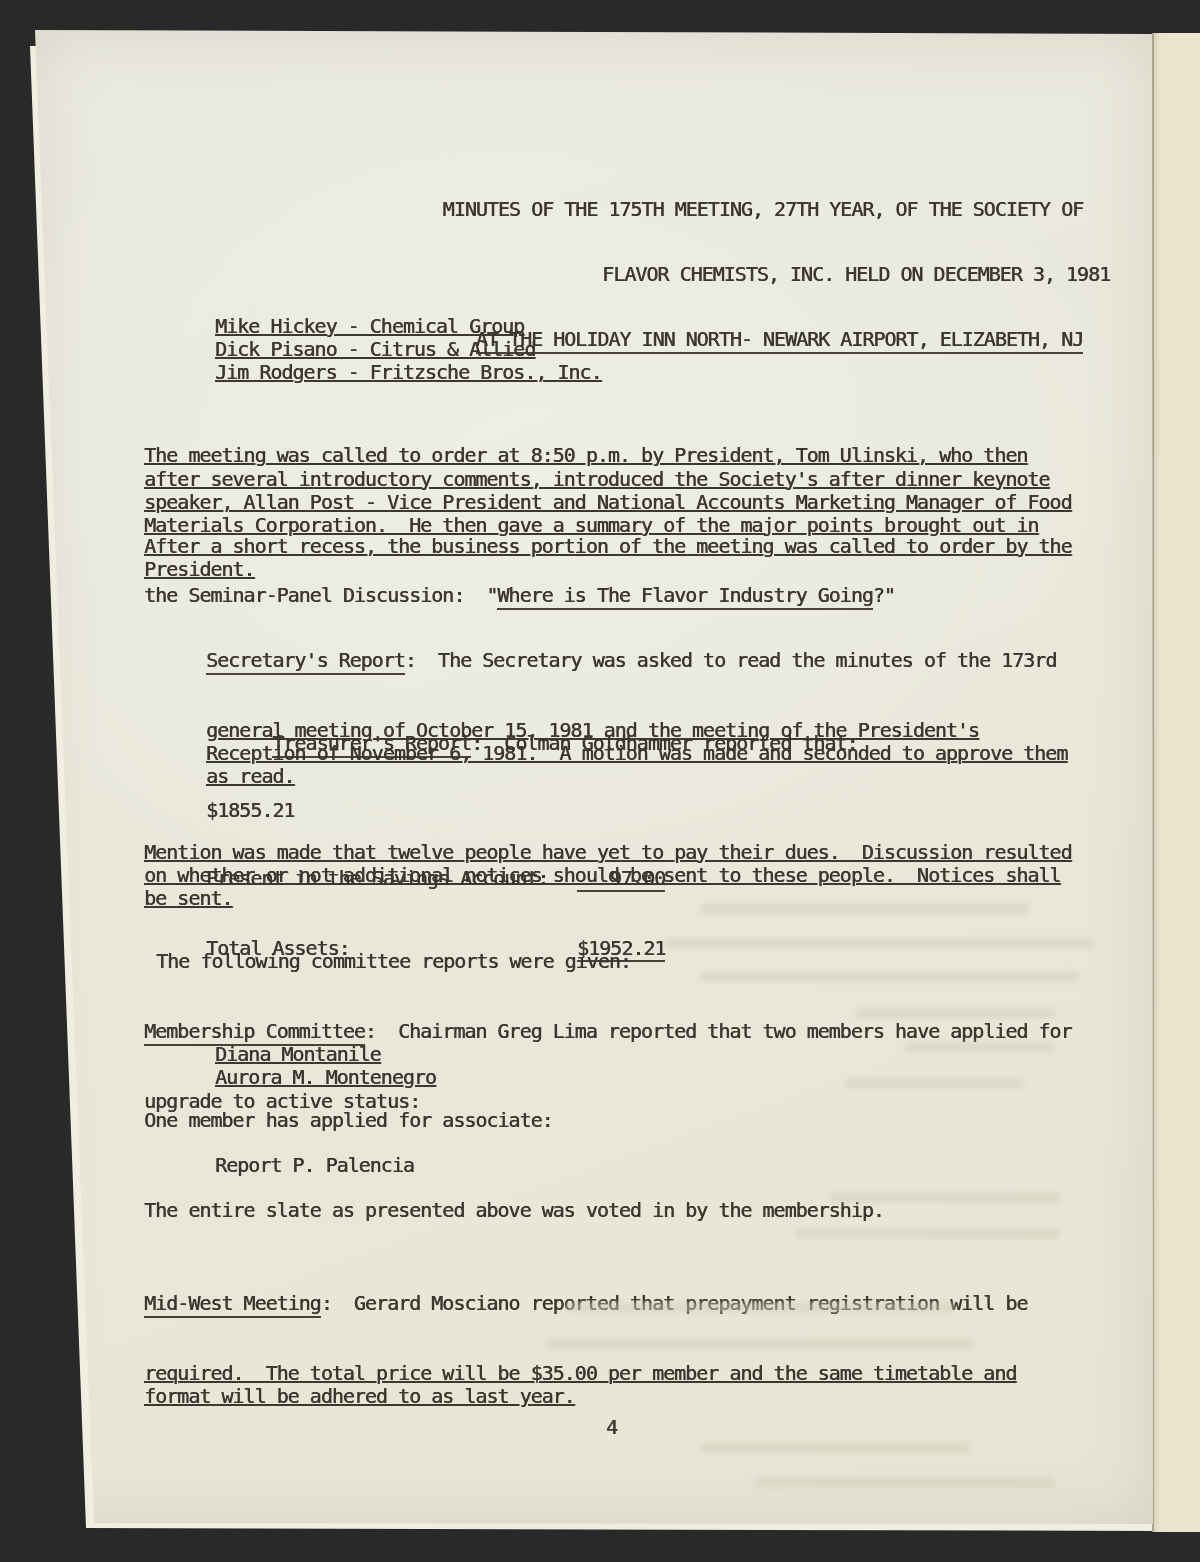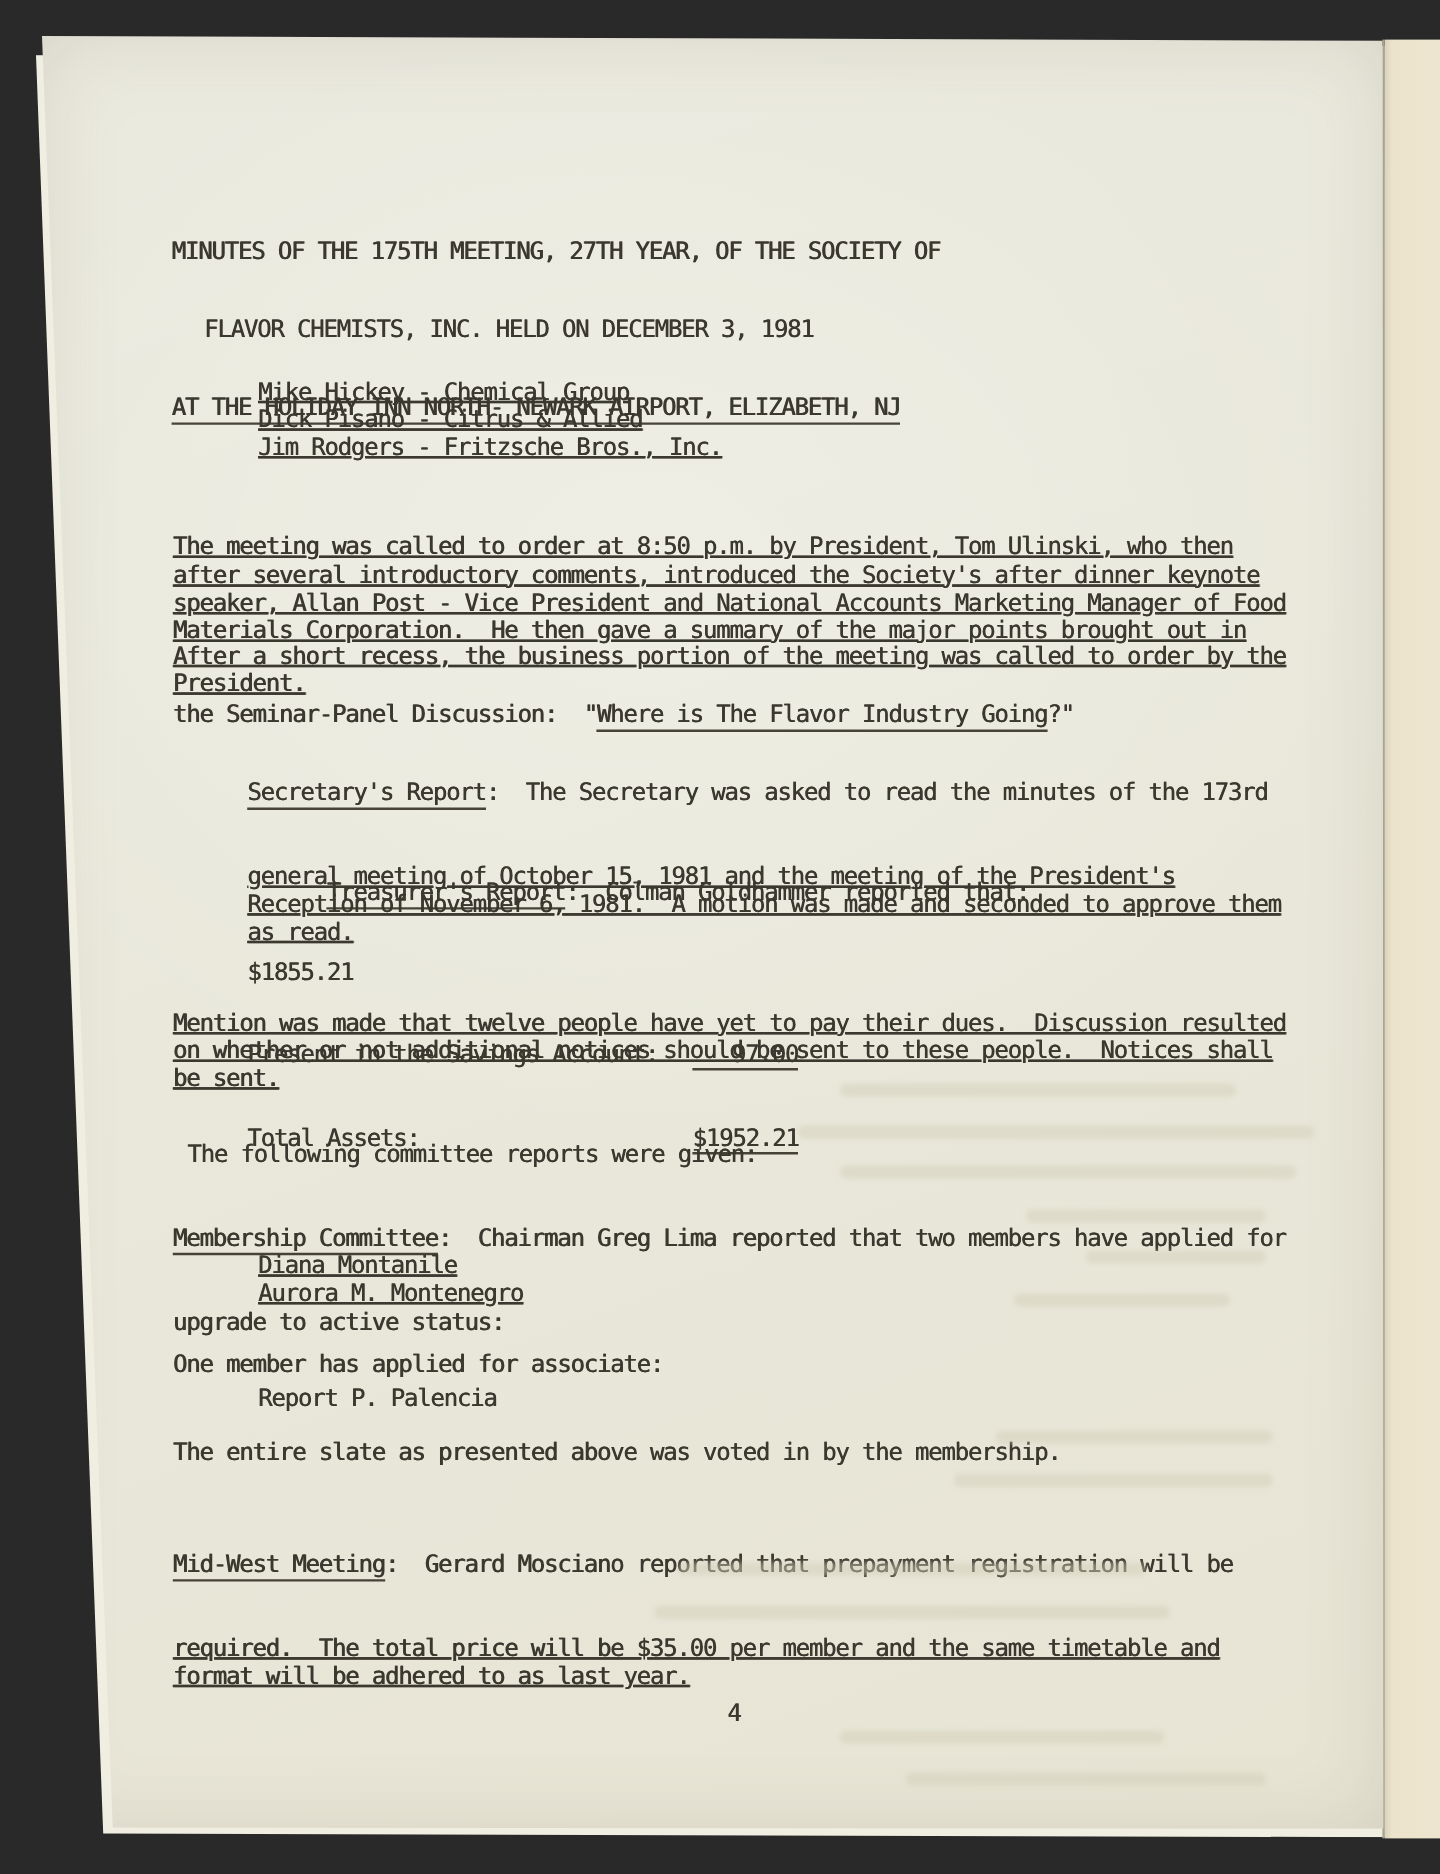--- a/index.html
+++ b/index.html
@@ -40,21 +40,21 @@
     z-index: 2;
     color: #3b382f;
     font-size: 20px;
     line-height: 23.2px;
     letter-spacing: -1px;
   }
   .blk { position: absolute; white-space: pre; text-shadow: 0.5px 0 0 currentColor; }
   .pre { white-space: pre; text-decoration: underline; }
   .u { border-bottom: 2px solid rgba(56,52,42,0.92); padding-bottom: 1px; }
 
-  .title-blk { text-align: left; line-height: 21.6px; }
+  .title-blk { text-align: right; line-height: 21.6px; }
   .title-line2 { transform: translateX(27px); }
 
   .acct-row { display: flex; line-height: 21.6px; }
   .acct-label { width: 371px; }
   .acct-amount { width: 88px; text-align: right; }
   .acct-amount.ruled { border-bottom: 2px solid rgba(56,52,42,0.92); }
 
   
   .bleed {
     position: absolute; height: 11px; border-radius: 5px;
@@ -123,21 +123,21 @@
     <div class="blk" style="left:126px; top:905px;margin-top:19px;">The following committee reports were given:</div>
 
     <div class="blk" style="left:114px; top:948px;">
       <div><span class="u">Membership Committee</span><span>:  Chairman Greg Lima reported that two members have applied for</span></div>
       <div>upgrade to active status:</div>
     </div>
 
     <div class="blk pre" style="left:185px; top:1017px;">Diana Montanile
 Aurora M. Montenegro</div>
 
-    <div class="blk" style="left:114px; top:1083px;margin-top:16px;">One member has applied for associate:</div>
+    <div class="blk" style="left:114px; top:1083px;">One member has applied for associate:</div>
 
     <div class="blk" style="left:185px; top:1128px;">Report P. Palencia</div>
 
     <div class="blk" style="left:114px; top:1173px;">The entire slate as presented above was voted in by the membership.</div>
 
     <div class="blk" style="left:114px; top:1220px;">
       <div><span class="u">Mid-West Meeting</span><span>:  Gerard Mosciano reported that prepayment registration will be</span></div>
       <div class="pre">required.  The total price will be $35.00 per member and the same timetable and
 format will be adhered to as last year.</div>
     </div>

